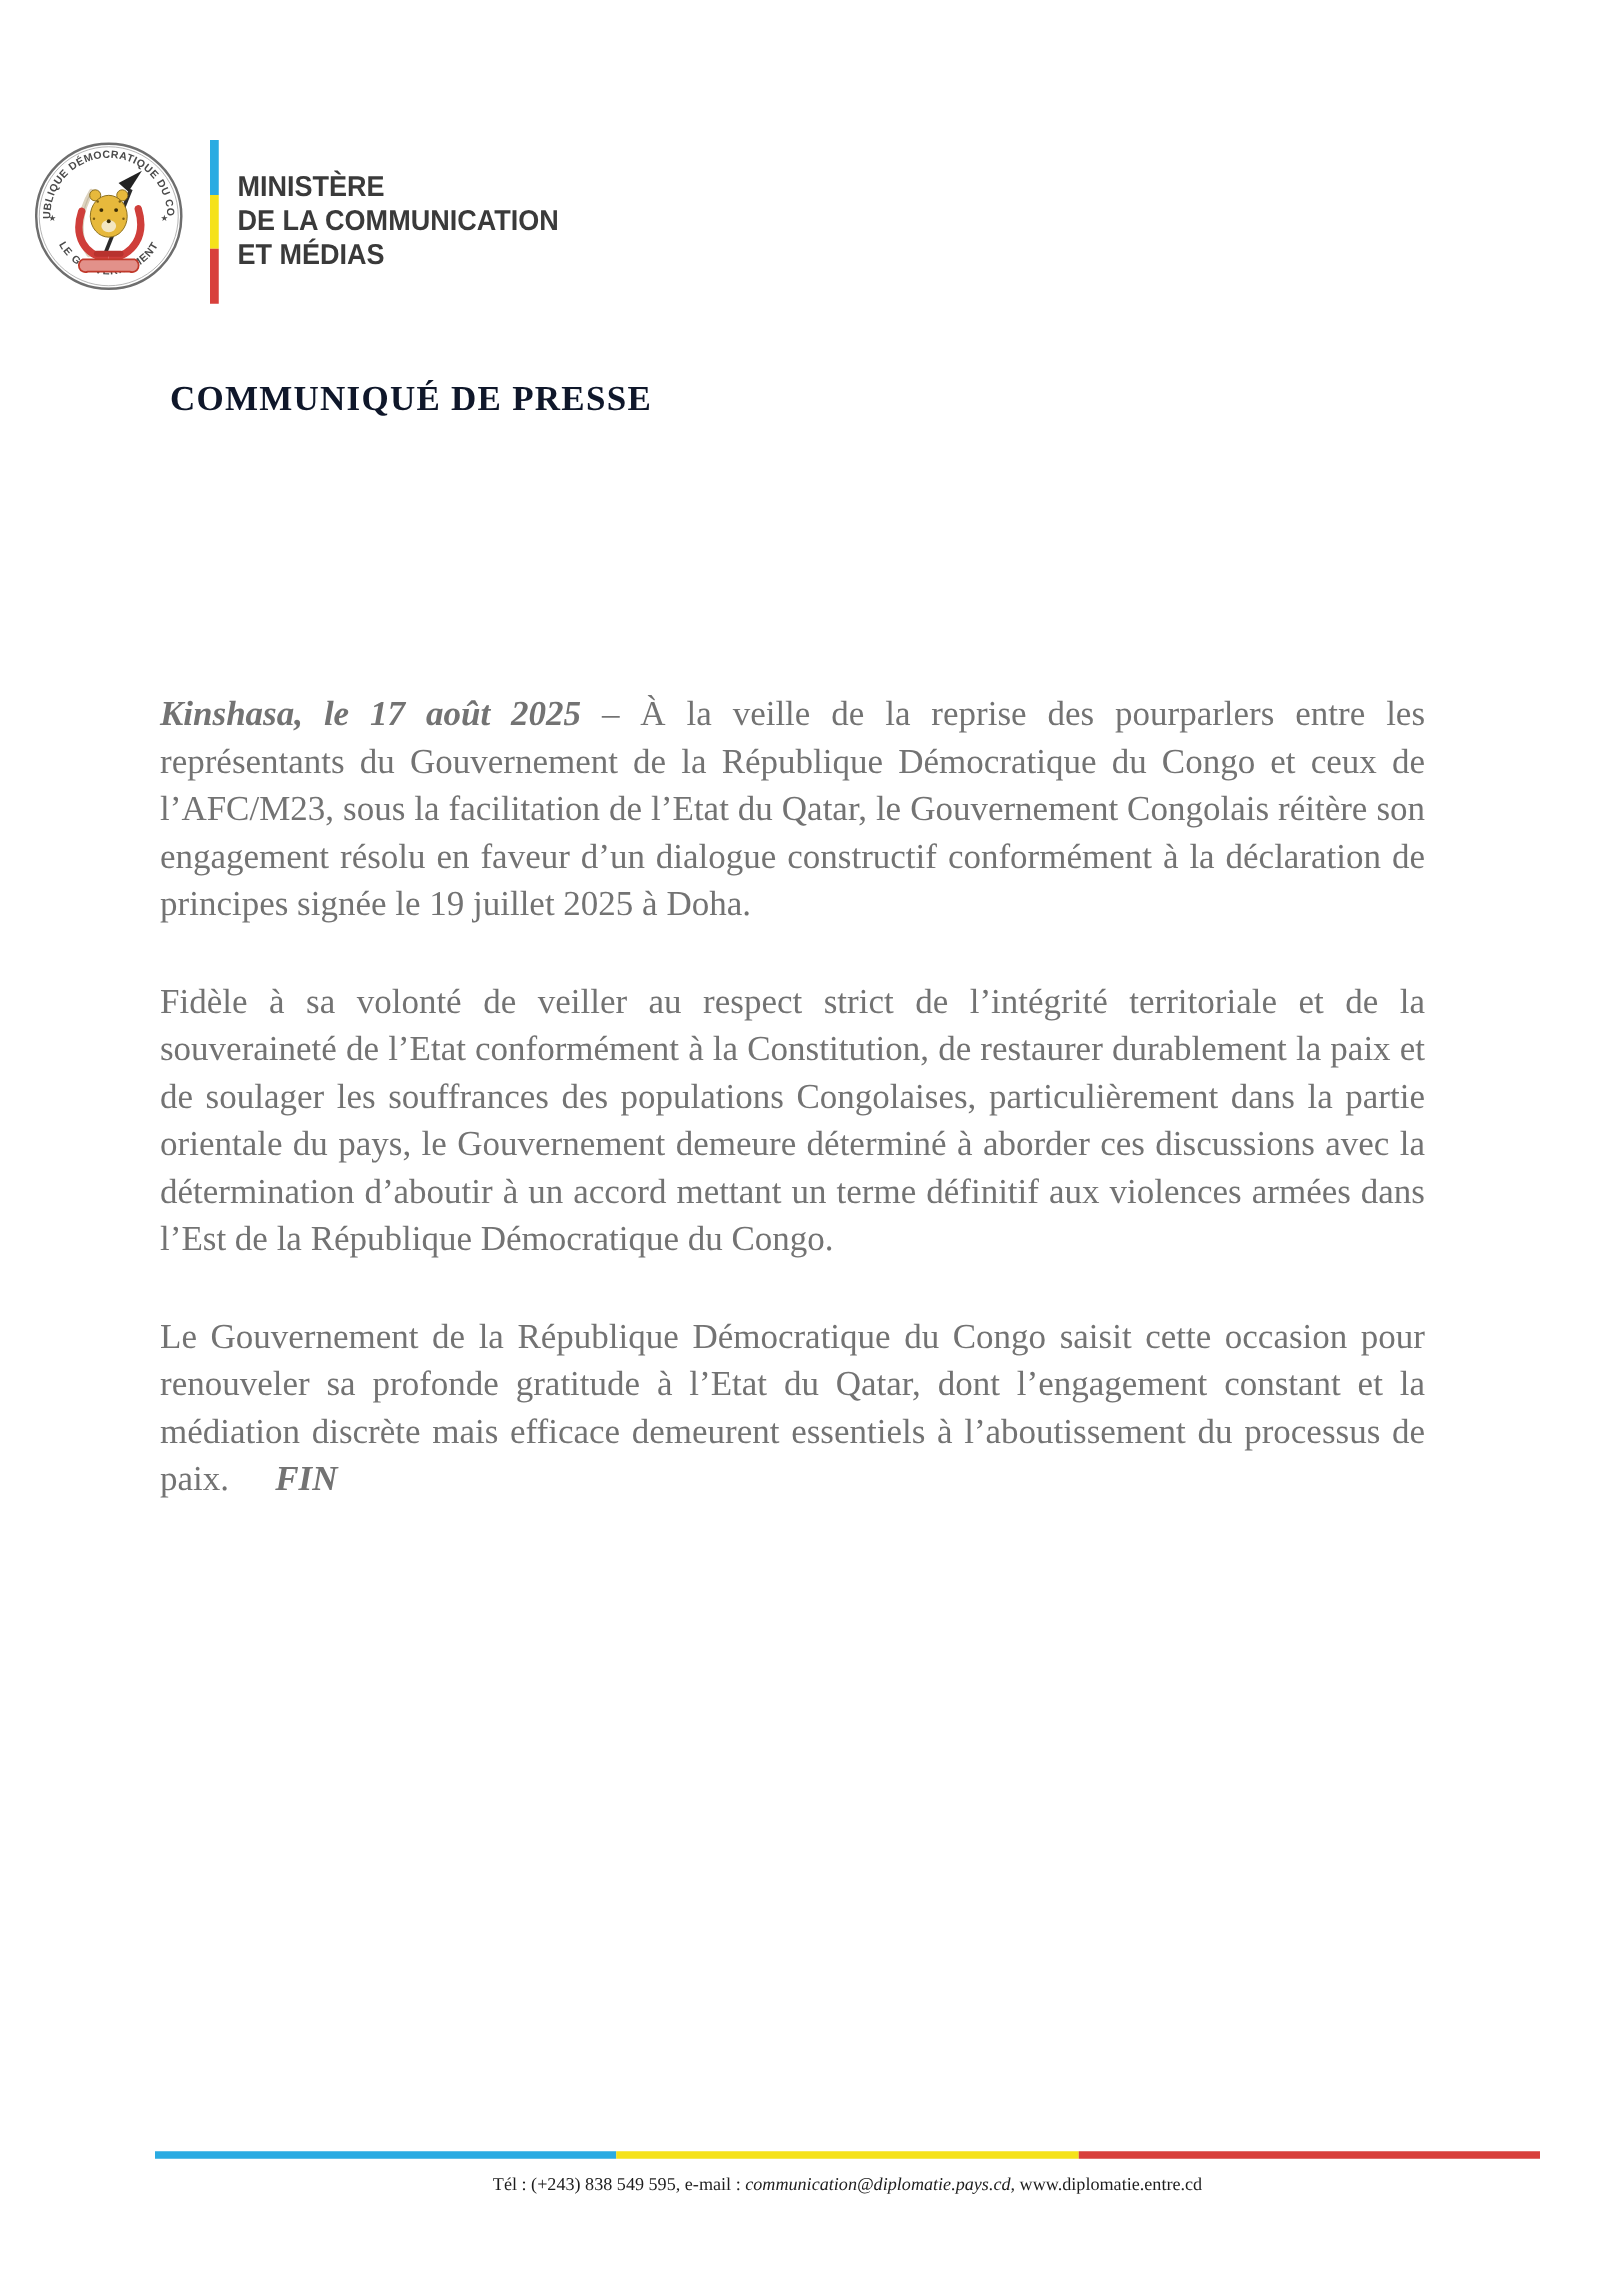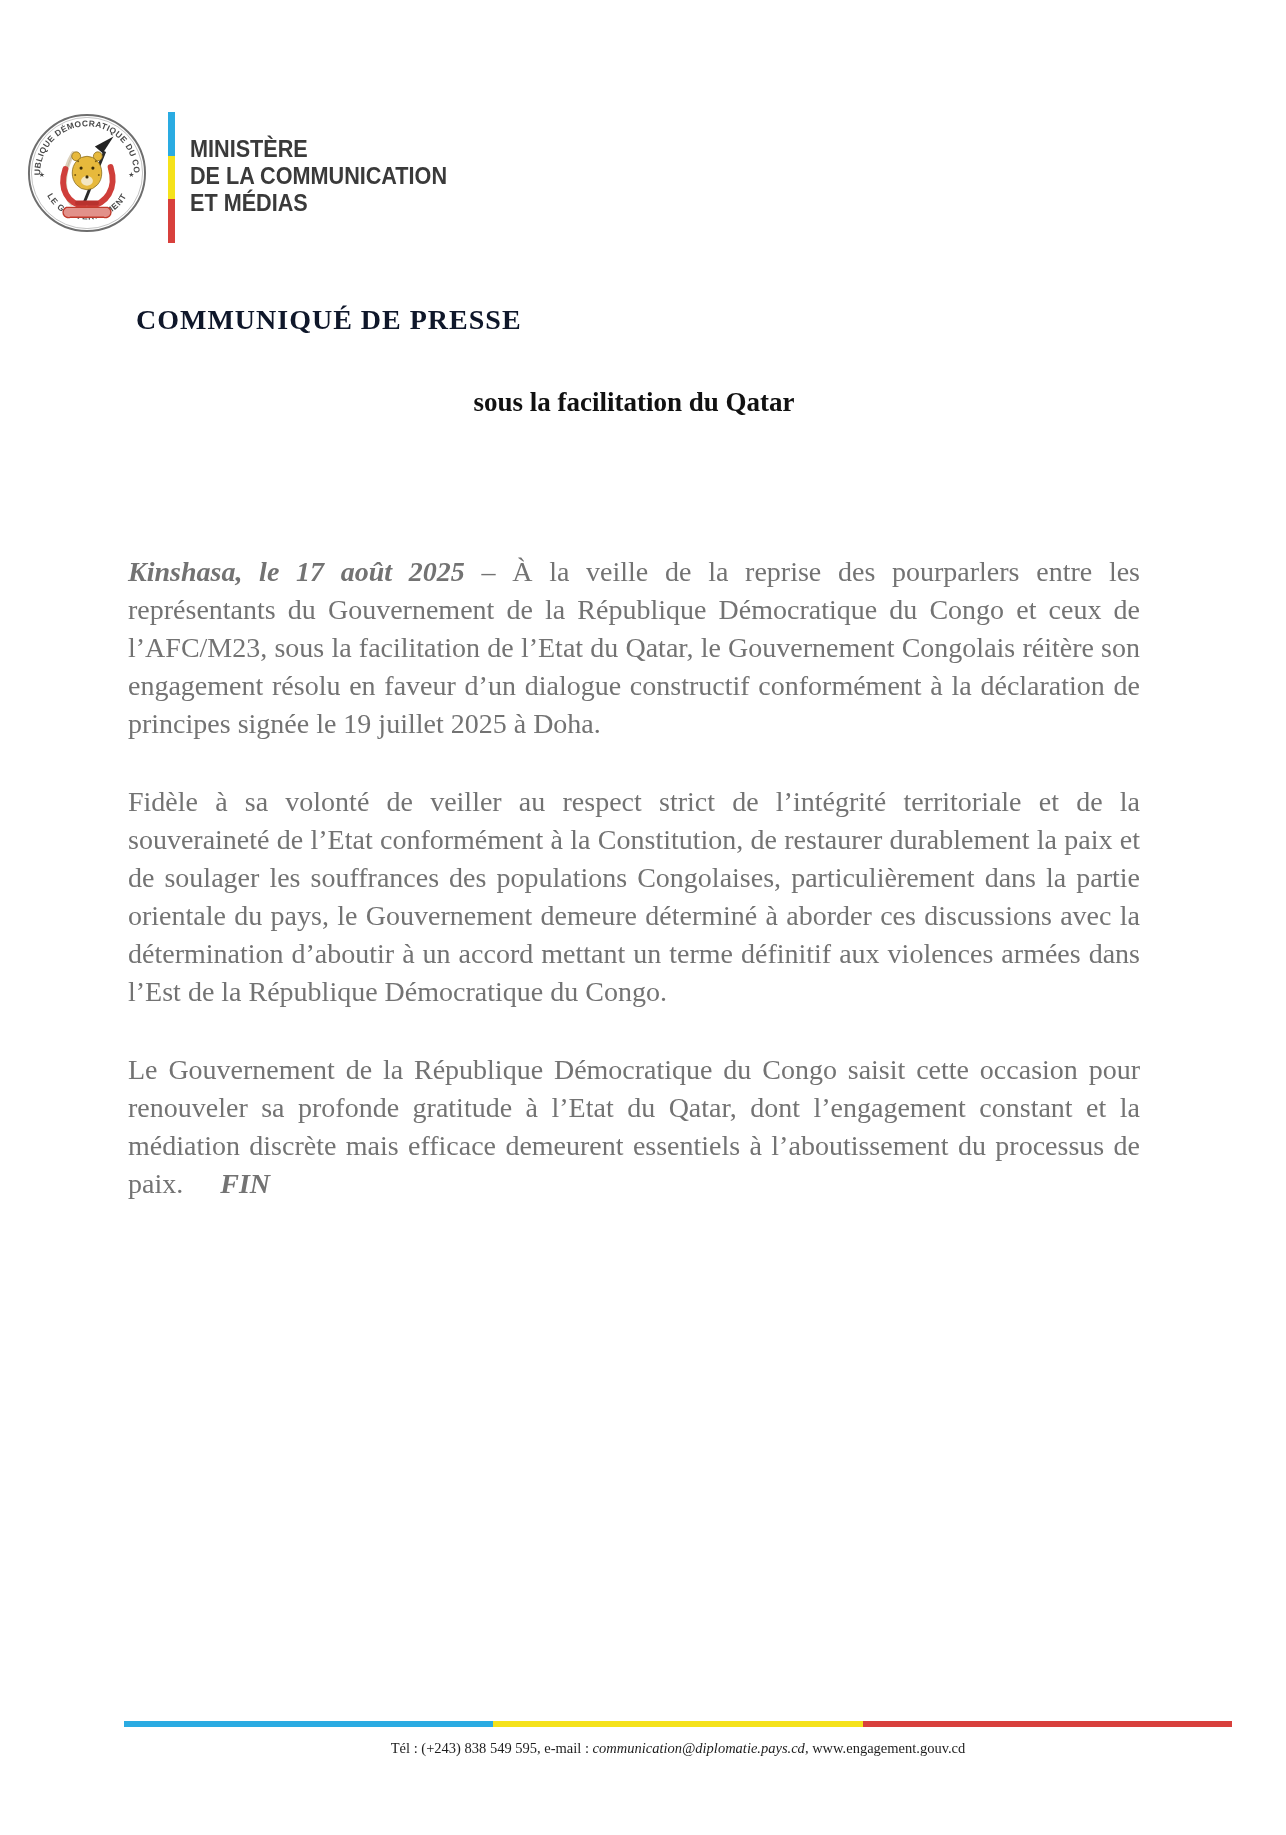--- a/index.html
+++ b/index.html
@@ -126,21 +126,20 @@
 
 <div class="ministry">
   <div>MINISTÈRE</div>
   <div>DE LA COMMUNICATION</div>
   <div>ET MÉDIAS</div>
 </div>
 
 <div class="doc-title">COMMUNIQUÉ DE PRESSE</div>
 
 <div class="doc-subtitle">
-  <div>sous la facilitation du Qatar</div>
 </div>
 
 <div class="doc-body">
   <p>
     <span class="lead-bold-italic">Kinshasa, le 17 août 2025</span><span> – </span><span>À la veille de la reprise des pourparlers entre les représentants du Gouvernement de la République Démocratique du Congo et ceux de l’AFC/M23, sous la facilitation de l’Etat du Qatar, le Gouvernement Congolais réitère son engagement résolu en faveur d’un dialogue constructif conformément à la déclaration de principes signée le 19 juillet 2025 à Doha.</span>
   </p>
   <p>
     <span>Fidèle à sa volonté de veiller au respect strict de l’intégrité territoriale et de la souveraineté de l’Etat conformément à la Constitution, de restaurer durablement la paix et de soulager les souffrances des populations Congolaises, particulièrement dans la partie orientale du pays, le Gouvernement demeure déterminé à aborder ces discussions avec la détermination d’aboutir à un accord mettant un terme définitif aux violences armées dans l’Est de la République Démocratique du Congo.</span>
   </p>
   <p>
@@ -149,15 +148,15 @@
 </div>
 
 <div class="footer-bar">
   <div style="background-color: rgb(42, 171, 226);"></div>
   <div style="background-color: rgb(245, 226, 27);"></div>
   <div style="background-color: rgb(216, 64, 60);"></div>
 </div>
 
 <div class="footer-text">
   <div>
-    <span>Tél : (+243) 838 549 595, e-mail : </span><span class="email">communication@diplomatie.pays.cd</span><span>, www.engagement.gouv.cd</span>
+    <span>Tél : (+243) 838 549 595, e-mail : </span><span class="email">communication@diplomatie.pays.cd</span><span>, www.diplomatie.entre.cd</span>
   </div>
 </div>
 
 </body></html>

